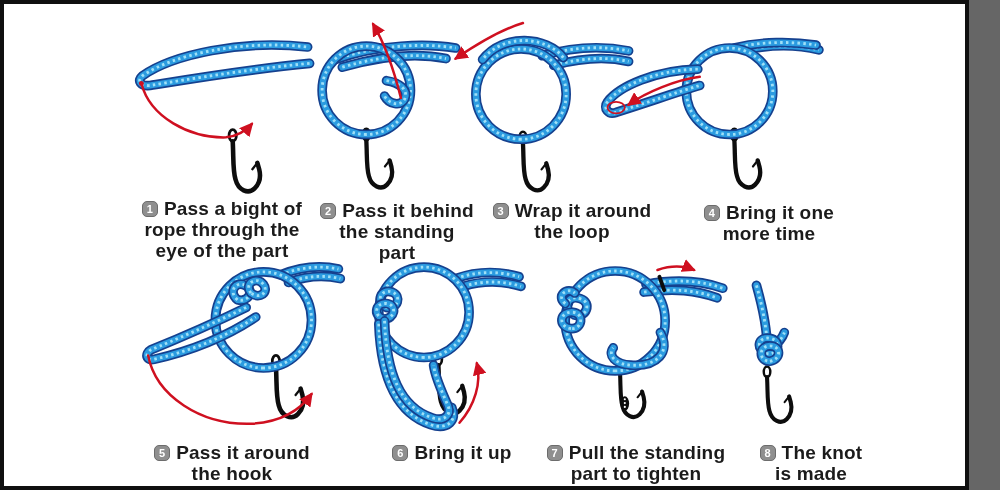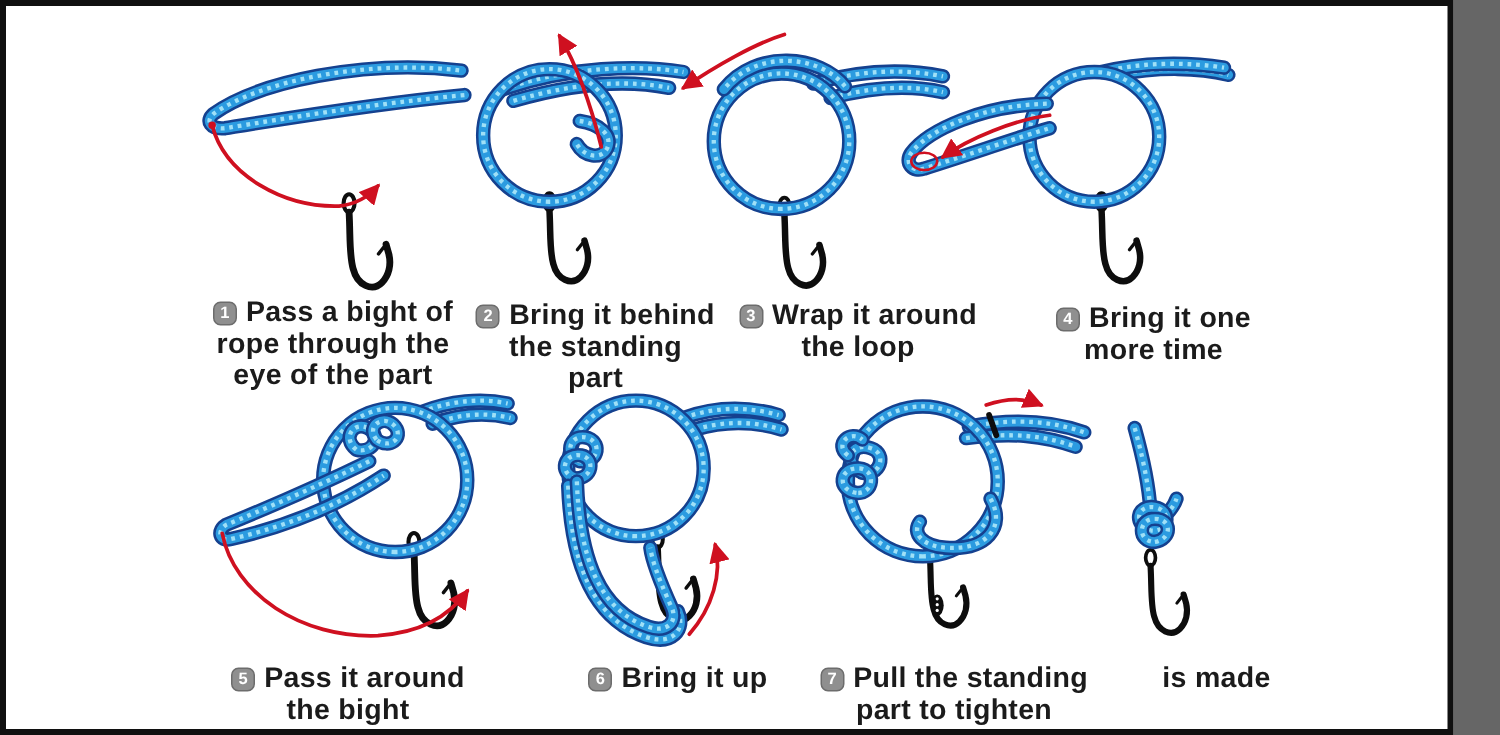--- a/index.html
+++ b/index.html
@@ -255,46 +255,47 @@
     </g>
   </svg>
 
   <div class="caption" style="left:123px; top:194px; width:190px;">
     <div class="cap-line"><span class="badge">1</span><span>Pass a bight of</span></div>
     <div class="cap-line">rope through the</div>
     <div class="cap-line">eye of the part</div>
   </div>
 
   <div class="caption" style="left:298px; top:196px; width:190px;">
-    <div class="cap-line"><span class="badge">2</span><span>Bring it behind</span></div>
+    <div class="cap-line"><span class="badge">2</span><span>Pass it behind</span></div>
     <div class="cap-line">the standing</div>
     <div class="cap-line">part</div>
   </div>
 
   <div class="caption" style="left:473px; top:196px; width:190px;">
     <div class="cap-line"><span class="badge">3</span><span>Wrap it around</span></div>
     <div class="cap-line">the loop</div>
   </div>
 
   <div class="caption" style="left:670px; top:198px; width:190px;">
     <div class="cap-line"><span class="badge">4</span><span>Bring it one</span></div>
     <div class="cap-line">more time</div>
   </div>
 
   <div class="caption" style="left:133px; top:438px; width:190px;">
     <div class="cap-line"><span class="badge">5</span><span>Pass it around</span></div>
-    <div class="cap-line">the bight</div>
+    <div class="cap-line">the hook</div>
   </div>
 
   <div class="caption" style="left:353px; top:438px; width:190px;">
     <div class="cap-line"><span class="badge">6</span><span>Bring it up</span></div>
   </div>
 
   <div class="caption" style="left:537px; top:438px; width:190px;">
     <div class="cap-line"><span class="badge">7</span><span>Pull the standing</span></div>
     <div class="cap-line">part to tighten</div>
   </div>
 
   <div class="caption" style="left:712px; top:438px; width:190px;">
+    <div class="cap-line"><span class="badge">8</span><span>The knot</span></div>
     <div class="cap-line">is made</div>
   </div>
 
 </div>
 
 </body></html>

